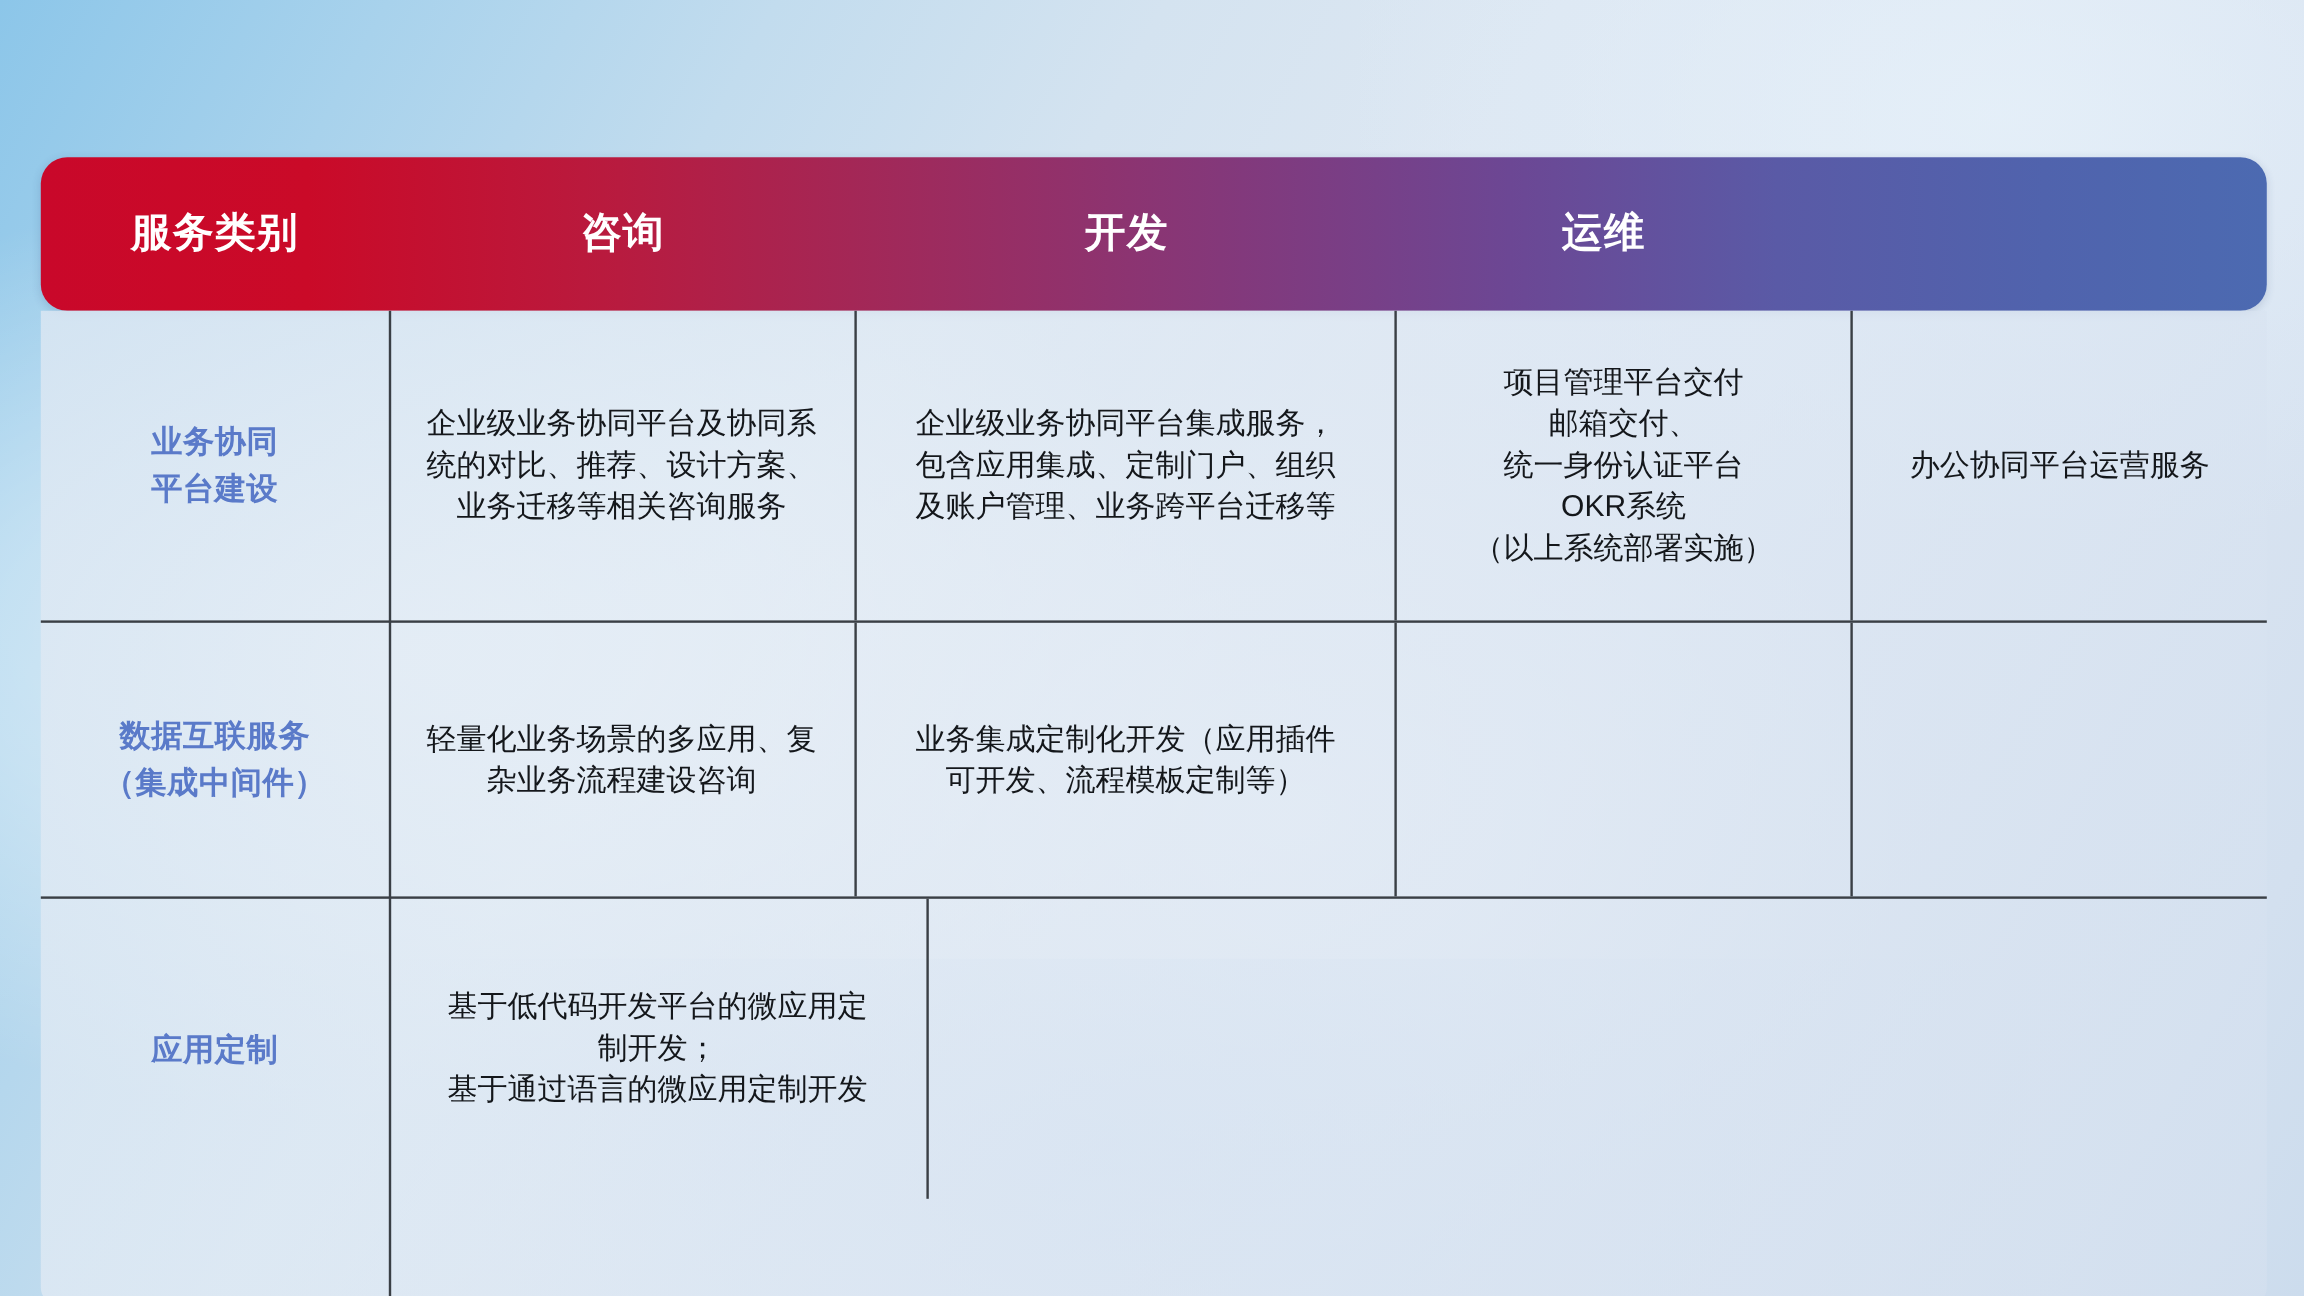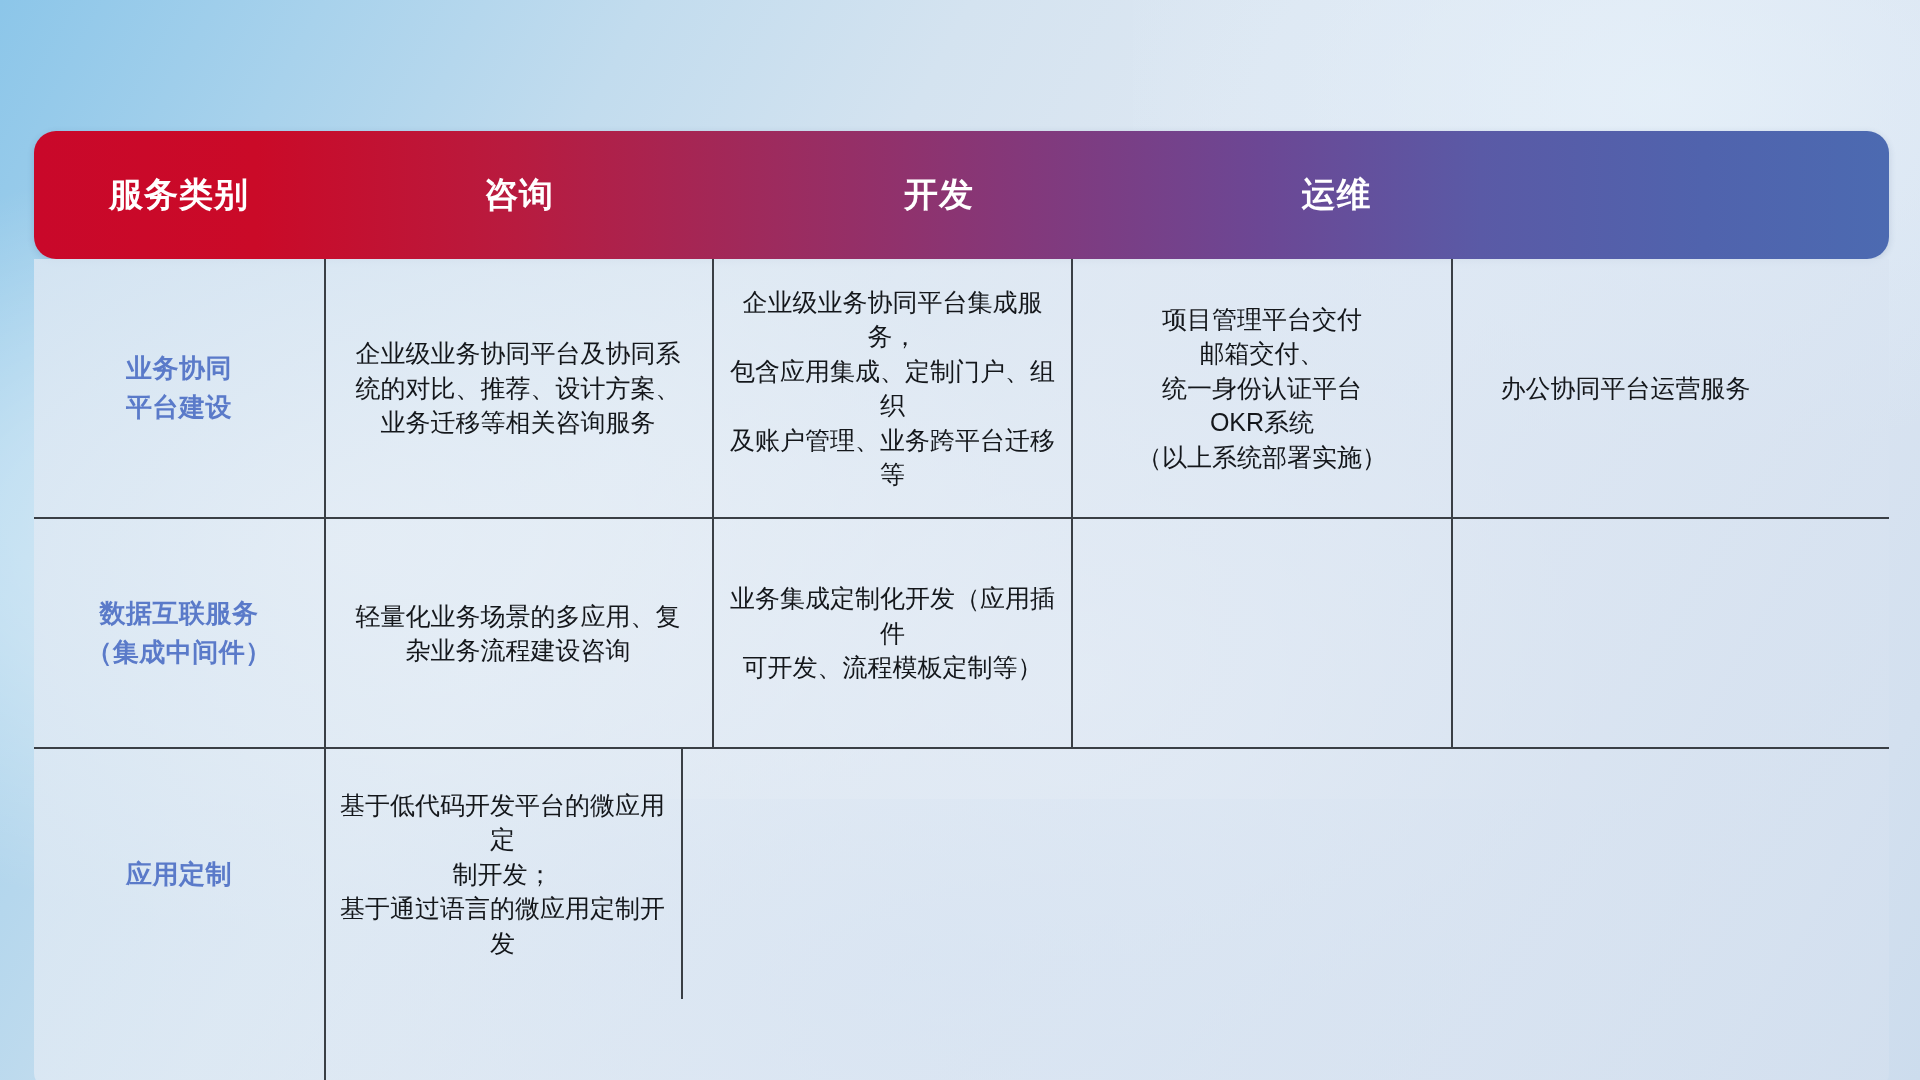--- a/index.html
+++ b/index.html
@@ -156,21 +156,21 @@
     justify-content: center;
     padding: 6px 14px;
     color: #14171b;
     font-size: 25px;
     line-height: 1.38;
     text-align: center;
     white-space: pre-line;
   }
   .c0 { width: 290px; }
   .c1 { width: 390px; border-right: 2px solid #3a3f45; }
-  .c2 { width: 359px; border-right: 2px solid #3a3f45; }
+  .c2 { width: 450px; border-right: 2px solid #3a3f45; }
   .c3 { width: 380px; border-right: 2px solid #3a3f45; }
   .c4 { width: 345px; }
 
   .label {
     color: #5a7ac9;
     font-size: 26px;
     font-weight: 700;
     line-height: 1.5;
     letter-spacing: 0.5px;
     white-space: pre-line;

